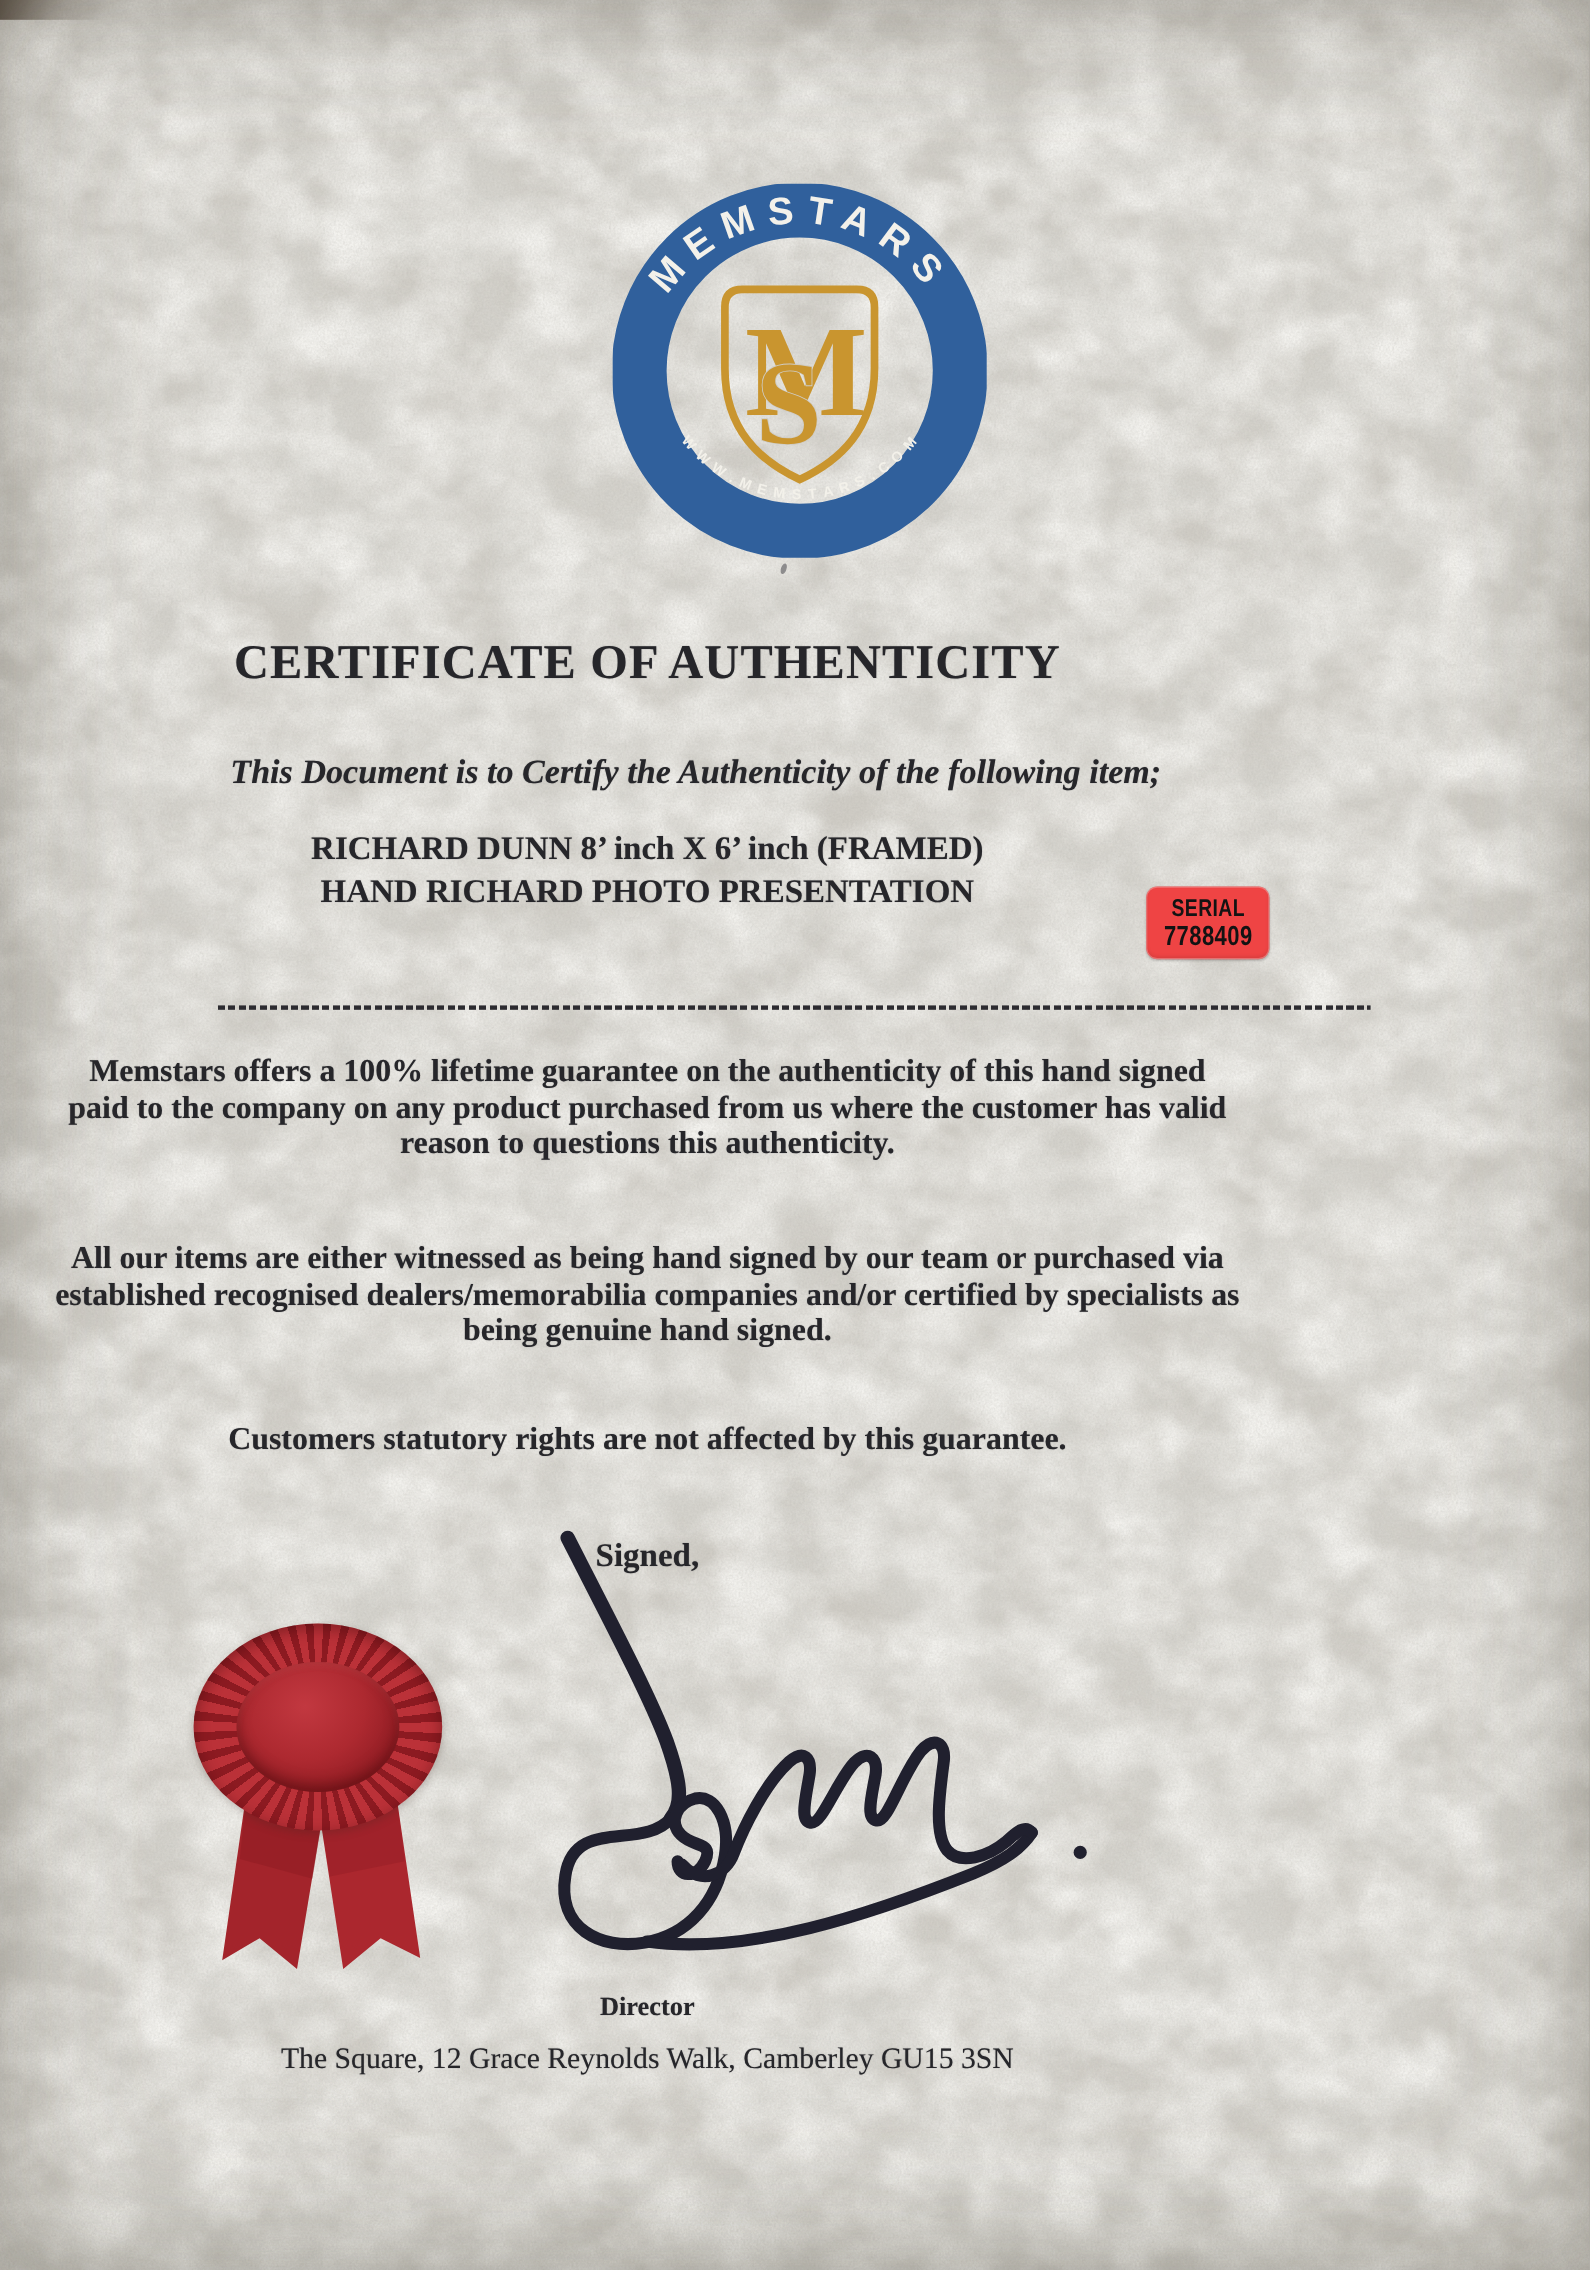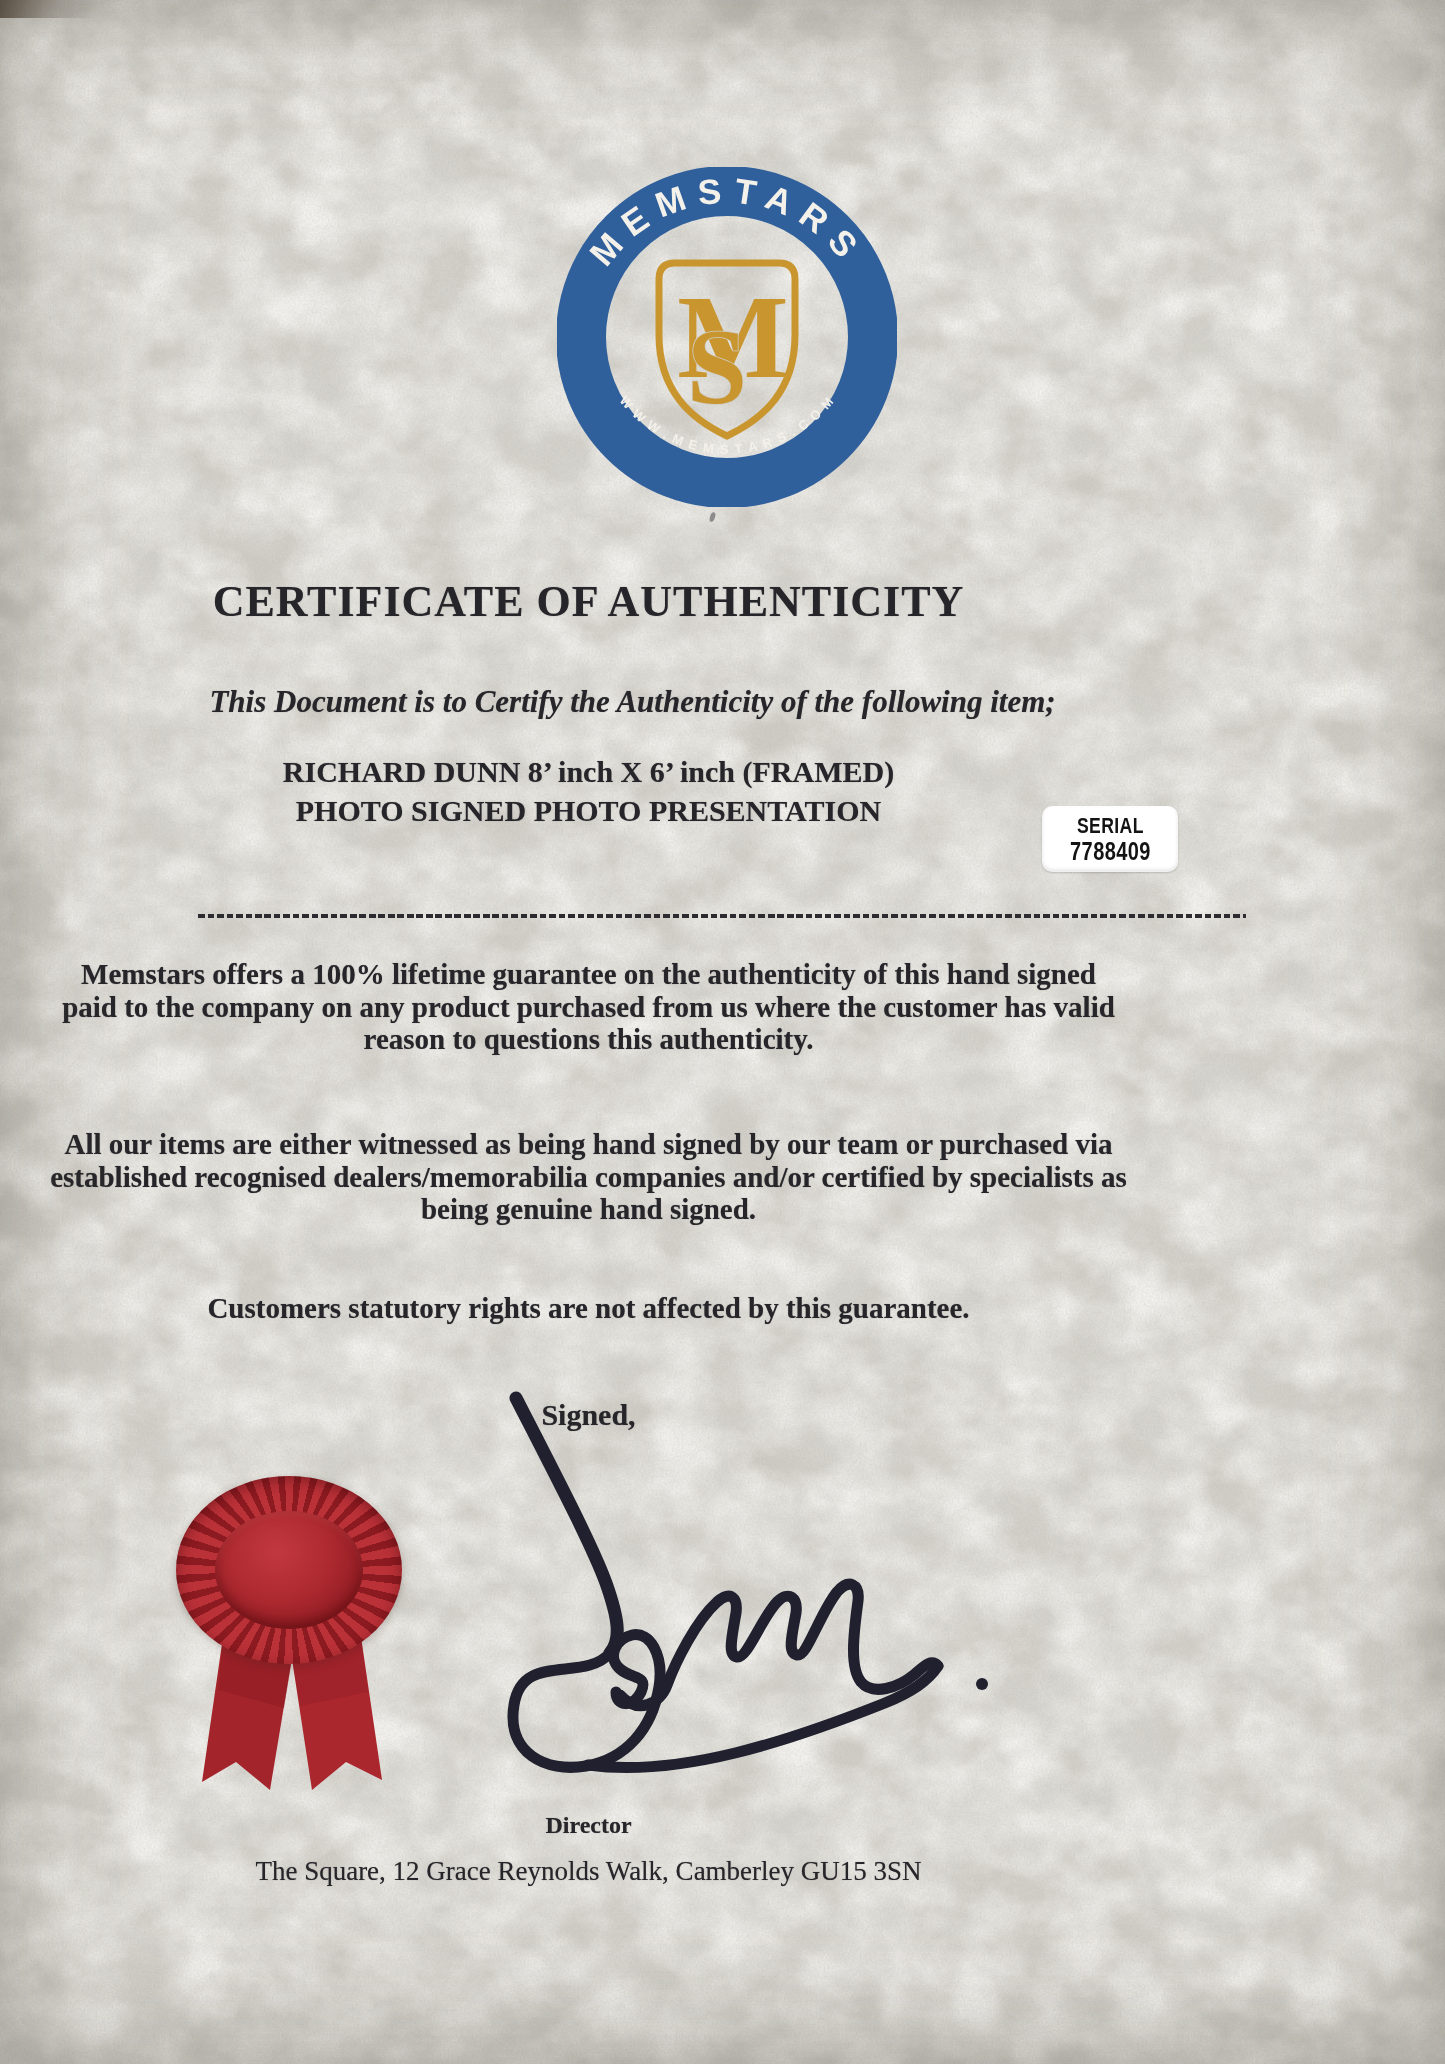--- a/index.html
+++ b/index.html
@@ -32,22 +32,22 @@
   }
 
   
   .soft{text-shadow:0 0 1px rgba(38,38,42,.45);}
   #title{top:576px;font-size:44px;font-weight:bold;letter-spacing:1px;white-space:nowrap;}
   #certify{top:684px;font-size:31px;font-weight:bold;font-style:italic;white-space:nowrap;padding-left:44px;}
   #item-block{top:752px;font-size:30px;font-weight:bold;line-height:39px;}
   #item-block div{white-space:nowrap;}
 
   #serial-sticker{
-    top:806px;left:1042px;width:136px;height:66px;z-index:3;
-    background:#ffffff;border-radius:10px;
+    top:806px;left:1042px;width:112px;height:66px;z-index:3;
+    background:#ef4444;border-radius:10px;
     box-shadow:inset 0 0 0 1px rgba(255,255,255,.28), inset 0 -2px 4px rgba(0,0,0,.12), 0 1px 2px rgba(0,0,0,.18);
     display:flex;flex-direction:column;align-items:center;justify-content:center;
     font-family:"Liberation Sans", sans-serif;color:#131313;
   }
   #serial-sticker .squeeze{transform:scaleX(.8);transform-origin:center;line-height:1; text-align:center;}
   #serial-sticker .s-label{font-size:22px;font-weight:bold;letter-spacing:.5px;}
   #serial-sticker .s-num{font-size:25px;font-weight:bold;margin-top:2px;letter-spacing:.5px;}
 
   #dash-line{
     top:914px;left:198px;width:1048px;height:3.5px;
@@ -123,21 +123,21 @@
     <text x="160" y="236" font-family="Liberation Serif, serif" font-size="108" font-weight="bold" fill="#c9952f" stroke="#cfccc5" stroke-width="1.5" paint-order="stroke" text-anchor="middle">S</text>
   </svg>
 
   <div class="layer ink-speck"></div>
 
   <div id="title" class="layer centered soft">CERTIFICATE OF AUTHENTICITY</div>
   <div id="certify" class="layer centered soft">This Document is to Certify the Authenticity of the following item;</div>
 
   <div id="item-block" class="layer centered soft">
     <div>RICHARD DUNN 8’ inch X 6’ inch (FRAMED)</div>
-    <div>PHOTO SIGNED PHOTO PRESENTATION</div>
+    <div>HAND RICHARD PHOTO PRESENTATION</div>
   </div>
 
   <div id="serial-sticker" class="layer">
     <div class="squeeze">
       <div class="s-label">SERIAL</div>
       <div class="s-num">7788409</div>
     </div>
   </div>
 
   <div id="dash-line" class="layer"></div>

